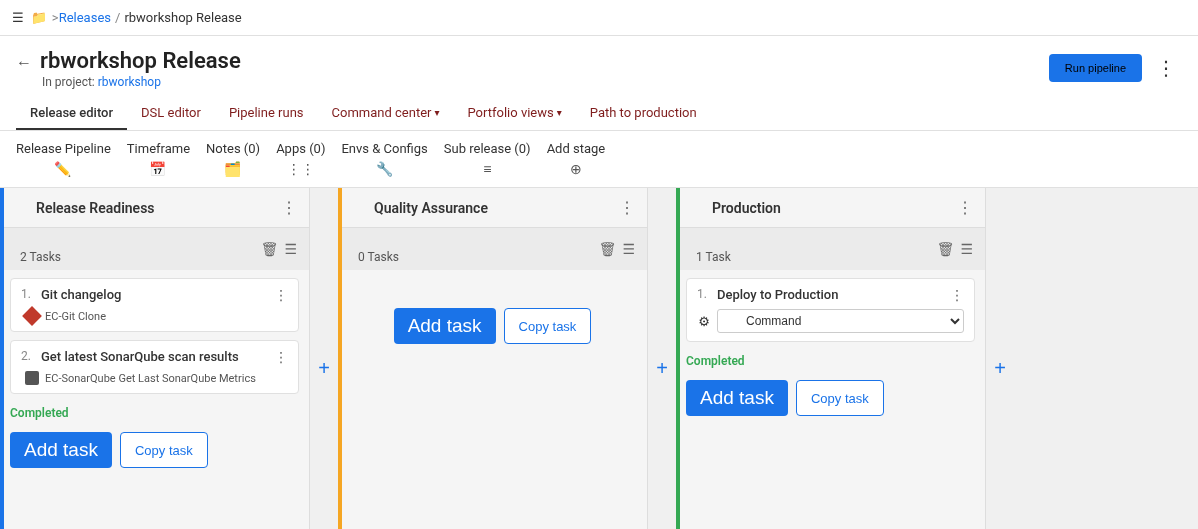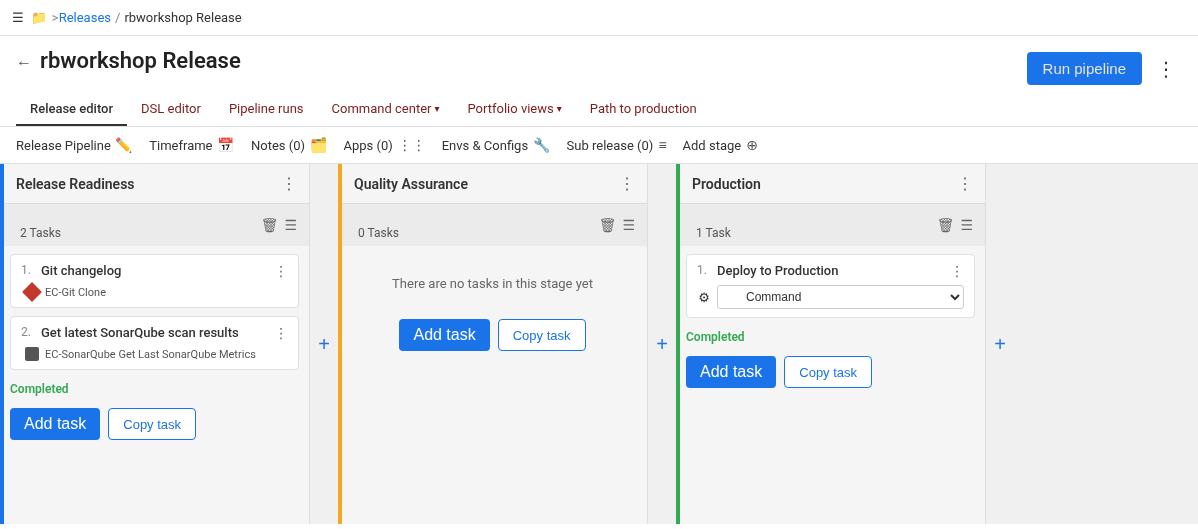--- a/index.html
+++ b/index.html
@@ -27,22 +27,22 @@
     }
     .page-title-section { display: flex; flex-direction: column; }
     .back-title { display: flex; align-items: center; gap: 8px; }
     .back-arrow { color: #555; font-size: 16px; cursor: pointer; }
     .page-title { font-size: 22px; font-weight: 600; color: #222; }
     .project-label { font-size: 12px; color: #555; margin-left: 26px; margin-top: 2px; }
     .project-link { color: #1a73e8; cursor: pointer; }
 
     .run-pipeline-area { display: flex; align-items: center; gap: 8px; margin-top: 4px; }
     .run-pipeline-btn {
-      background: #1a73e8; color: #e5e5e5; border: none; border-radius: 4px;
-      padding: 8px 16px; font-size: 15px; font-weight: 500; cursor: pointer;
+      background: #1a73e8; color: #000000; border: none; border-radius: 4px;
+      padding: 8px 16px; font-size: 11px; font-weight: 500; cursor: pointer;
     }
     .more-btn {
       border: none; background: none; font-size: 20px; cursor: pointer; color: #333;
       padding: 4px 6px;
     }
 
     
     .tabs {
       display: flex; align-items: center; gap: 0; margin-top: 8px;
     }
@@ -56,21 +56,21 @@
     }
     .tab-dropdown { display: flex; align-items: center; gap: 3px; }
 
     
     .toolbar {
       display: flex; align-items: center; gap: 16px; padding: 10px 16px;
       border-bottom: 1px solid #e0e0e0; flex-wrap: wrap;
     }
     .toolbar-item {
       display: flex; align-items: center; gap: 5px; font-size: 13px;
-      color: #333; cursor: pointer; white-space: nowrap;
+      color: #333; cursor: pointer; white-space: nowrap; flex-direction: column;
     }
     .toolbar-item .icon { font-size: 14px; color: #555; }
 
     
     .main-content {
       display: flex; padding: 0; overflow-x: auto; background: #f0f0f0;
       min-height: 360px; position: relative;
     }
 
     
@@ -83,21 +83,21 @@
       padding: 10px 12px 10px 12px; font-weight: 600; font-size: 14px;
       border-bottom: 1px solid #ddd;
     }
     .stage-accent {
       width: 4px; position: absolute; left: 0; top: 0; bottom: 0;
     }
     .accent-blue { background: #1a73e8; }
     .accent-orange { background: #f5a623; }
     .accent-green { background: #34a853; }
 
-    .stage-header-left { display: flex; align-items: center; gap: 6px; margin-left: 4px; }
+    .stage-header-left { display: flex; align-items: center; gap: 6px; margin-left: 24px; }
     .stage-menu-btn { background: none; border: none; cursor: pointer; font-size: 16px; color: #666; }
 
     .tasks-header {
       display: flex; align-items: center; justify-content: space-between;
       padding: 6px 12px;
       background: #ebebeb;
       font-size: 12px; color: #555;
     }
     .tasks-header-left { display: flex; align-items: center; gap: 6px; margin-left: 8px; margin-top: 16px; }
     .tasks-actions { display: flex; gap: 6px; }
@@ -120,21 +120,21 @@
     
     .empty-stage {
       padding: 30px 16px 16px 16px; text-align: center;
     }
     .empty-text { font-size: 13px; color: #666; margin-bottom: 20px; }
 
     
     .action-btns { display: flex; gap: 8px; padding: 8px 10px; }
     .btn-primary {
       background: #1a73e8; color: #fff; border: none; border-radius: 4px;
-      padding: 7px 14px; font-size: 16px; cursor: pointer; font-weight: 500;
+      padding: 7px 14px; font-size: 19px; cursor: pointer; font-weight: 500;
     }
     .btn-secondary {
       background: #fff; color: #1a73e8; border: 1px solid #1a73e8; border-radius: 4px;
       padding: 7px 14px; font-size: 13px; cursor: pointer; font-weight: 500;
     }
 
     
     .completed-label {
       color: #34a853; font-size: 12px; font-weight: 600; padding: 4px 10px;
     }
@@ -186,20 +186,24 @@
   </nav>
 </div>
 
 <div class="page-header">
   <div class="page-header-top">
     <div class="page-title-section">
       <div class="back-title">
         <span class="back-arrow">←</span>
         <span class="page-title">rbworkshop Release</span>
       </div>
+      <div class="project-label">
+        <span>In project:</span>
+        <a class="project-link">rbworkshop</a>
+      </div>
     </div>
     <div class="run-pipeline-area">
       <button class="run-pipeline-btn">Run pipeline</button>
       <button class="more-btn">⋮</button>
     </div>
   </div>
 
   <div class="tabs">
     <a class="tab active">Release editor</a>
     <a class="tab">DSL editor</a>
@@ -317,21 +321,20 @@
       <div class="tasks-header-left">
         <span>0 Tasks</span>
       </div>
       <div class="tasks-actions">
         <button class="icon-btn">🗑</button>
         <button class="icon-btn">☰</button>
       </div>
     </div>
 
     <div class="empty-stage">
-      <div class="empty-text">There are no tasks in this stage yet</div>
       <div class="action-btns" style="justify-content:center;">
         <button class="btn-primary">Add task</button>
         <button class="btn-secondary">Copy task</button>
       </div>
     </div>
   </div>
 
   <div class="between-col">
     <button class="between-col-btn">+</button>
   </div>

